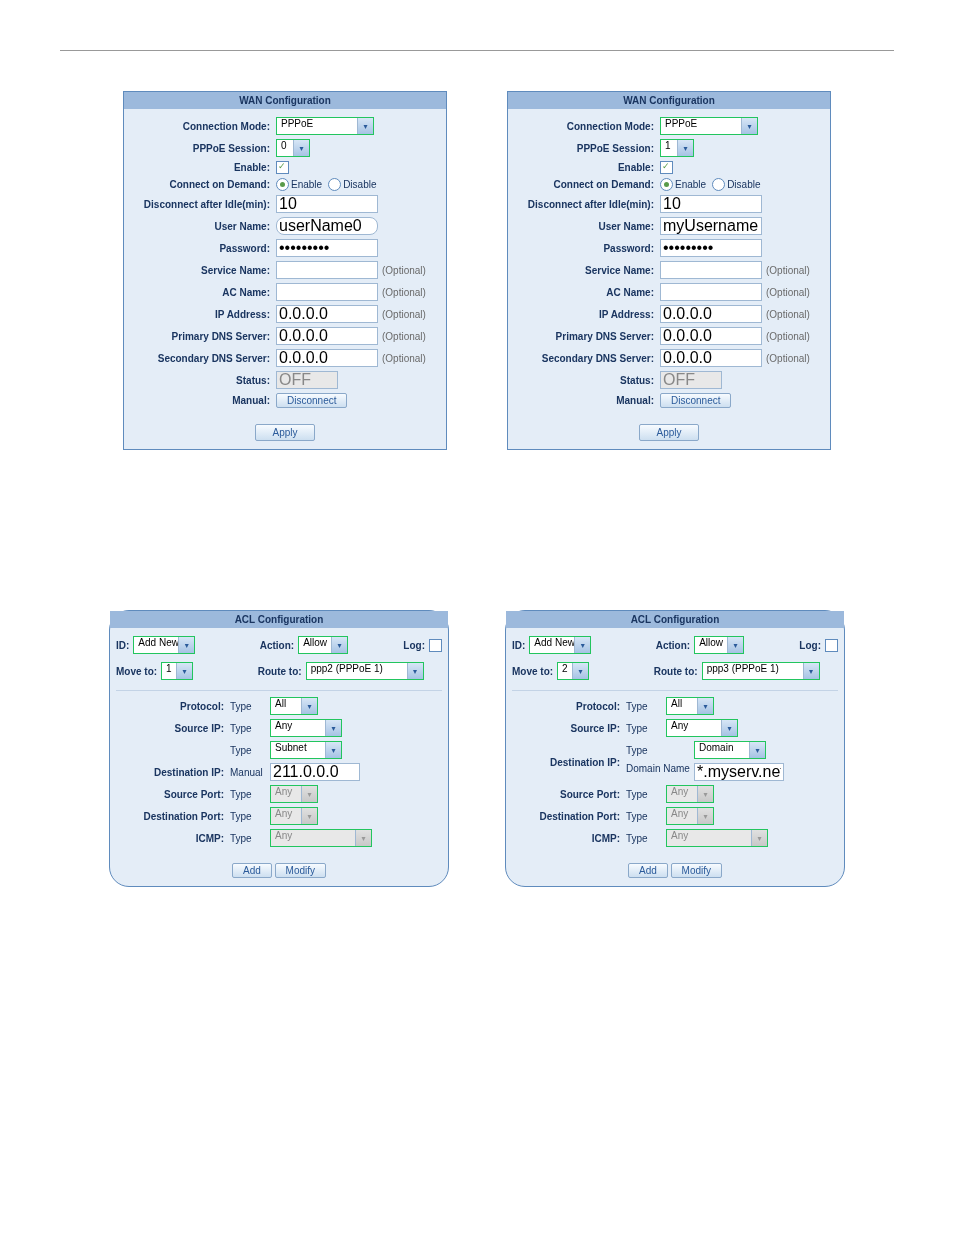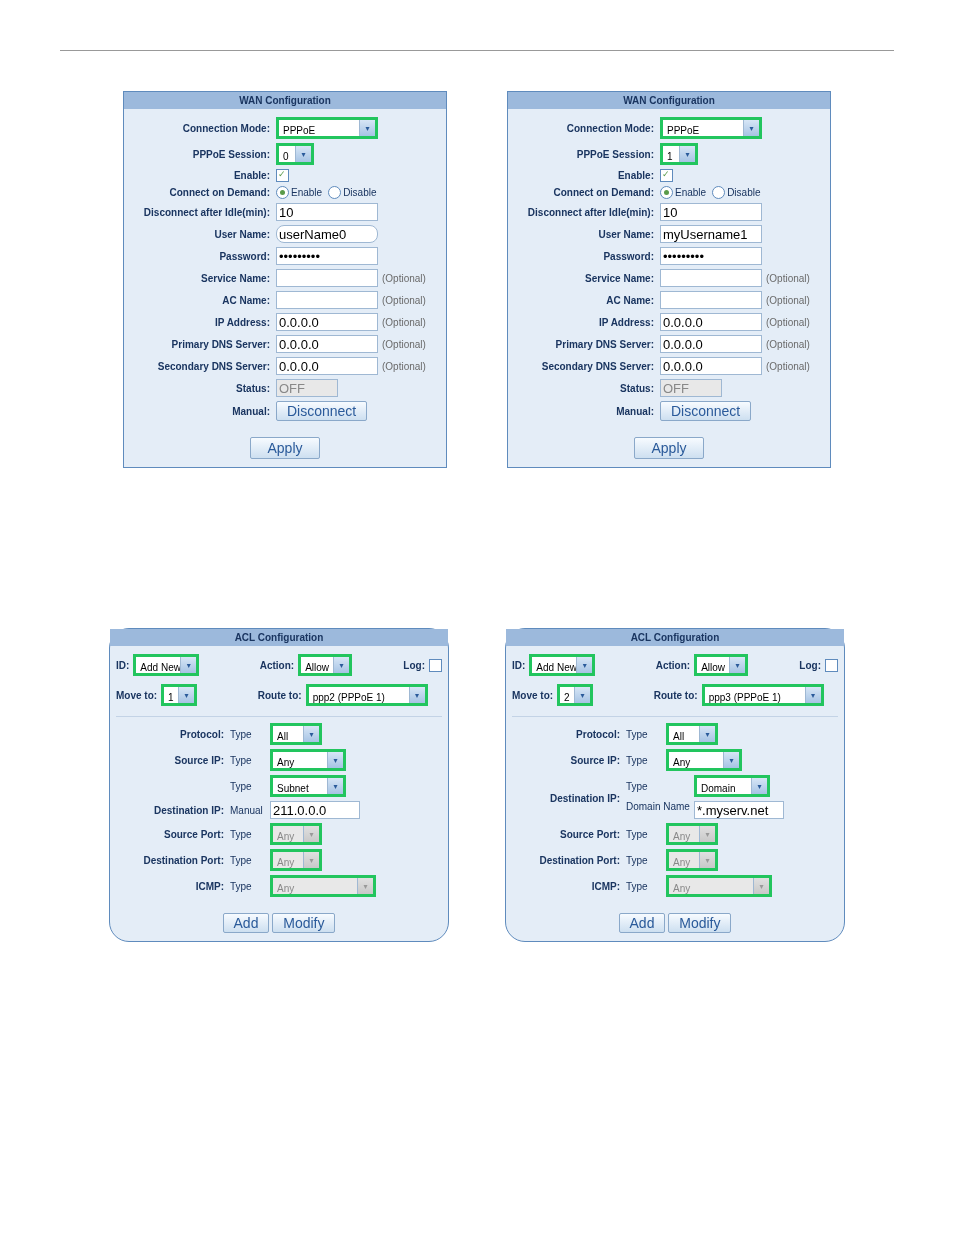--- a/index.html
+++ b/index.html
@@ -76,34 +76,34 @@
     color: #1a3560;
     font-size: 10px;
   }
   .opt {
     color: #6a6a6a;
     font-size: 10px;
     margin-left: 4px;
   }
   input[type=text], input[type=password] {
     font-family: inherit;
-    font-size: 13px;
+    font-size: 16px;
     border: 1px solid #9fb8d3;
     background: #fff;
     padding: 1px 2px;
     height: 14px;
   }
   input.dis {
     background: #e8e8e8;
     color: #888;
   }
   .select {
     display: inline-flex;
-    align-items: flex-end;
-    border: 3px solid #22c55e;
+    align-items: flex-start;
+    border: 1px solid #22c55e;
     background: #fff;
     height: 16px;
     font-size: 10px;
   }
   .select.dis {
     background: #e8e8e8;
     color: #888;
   }
   .select .stext {
     padding: 0 4px;
@@ -157,21 +157,21 @@
     position: absolute;
     color: #5a9b4a;
     font-size: 9px;
     top: -1px; left: 1px;
   }
   .btn {
     display: inline-block;
     border: 1px solid #8aa8c9;
     background: linear-gradient(#f7fbff,#cddff0);
     color: #2a5a9a;
-    font-size: 14px;
+    font-size: 10px;
     padding: 2px 16px;
     border-radius: 2px;
     cursor: pointer;
     text-align: center;
   }
   .btn-s {
     padding: 1px 10px;
   }
   .center {
     text-align: center;

